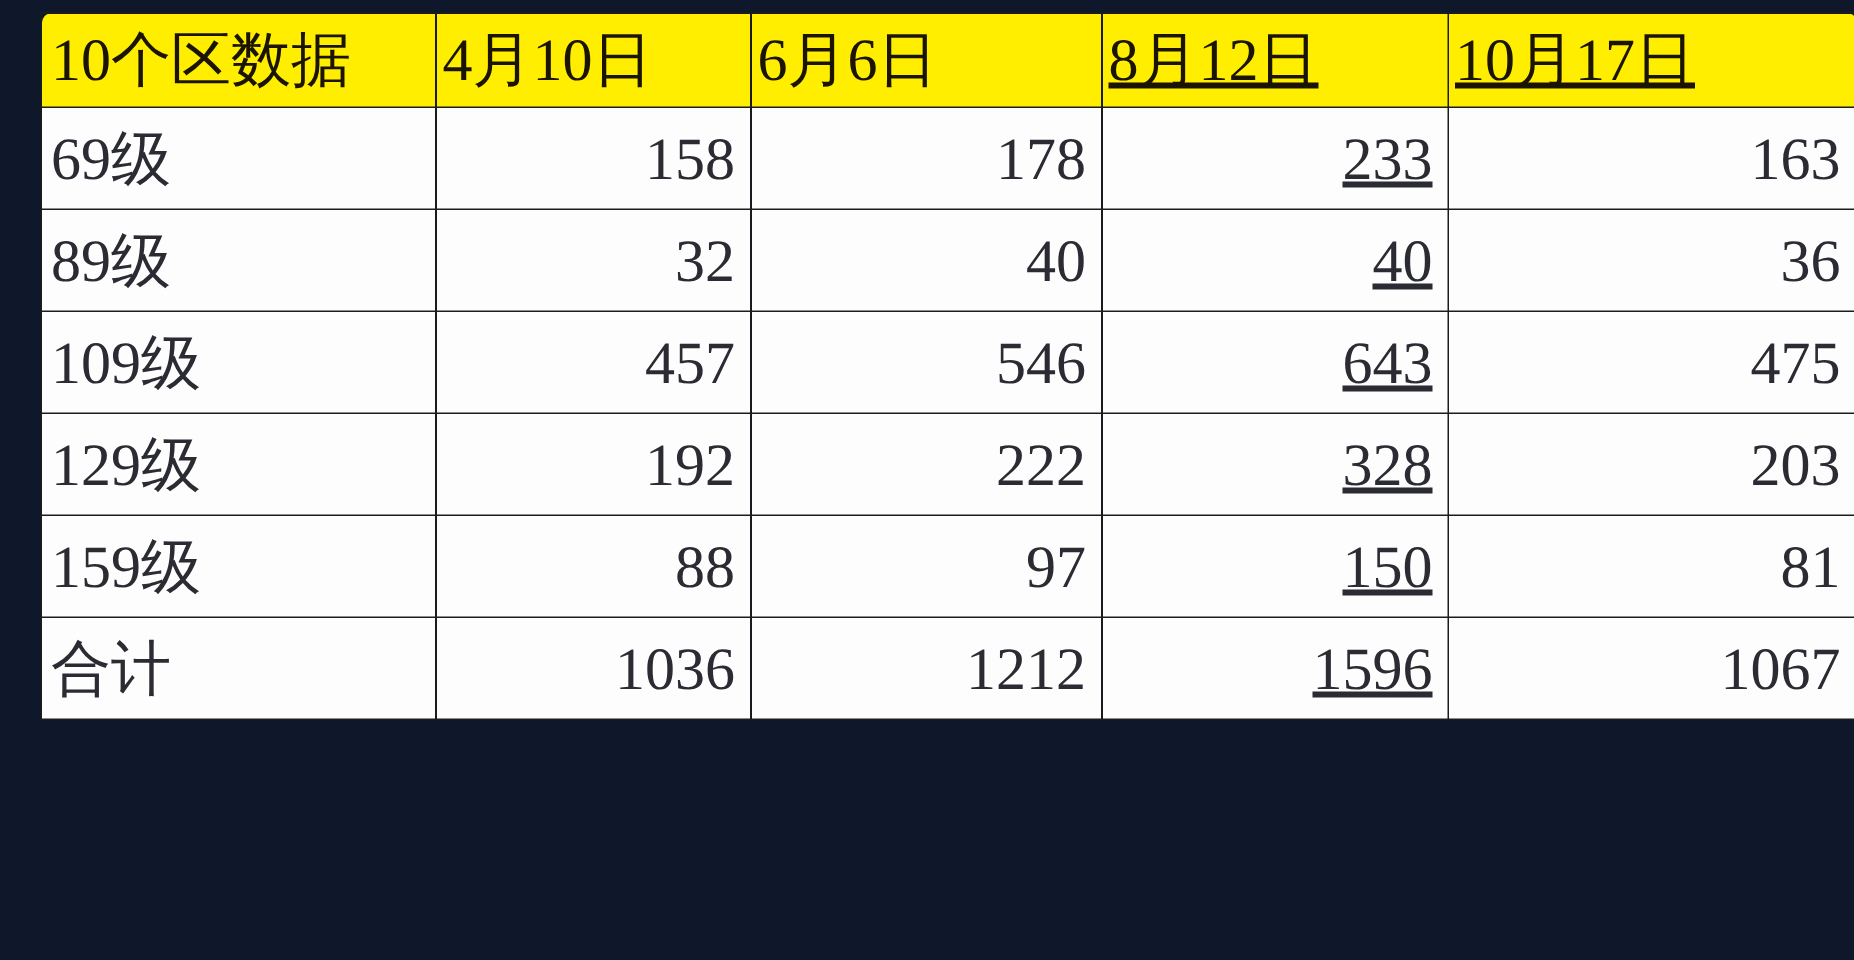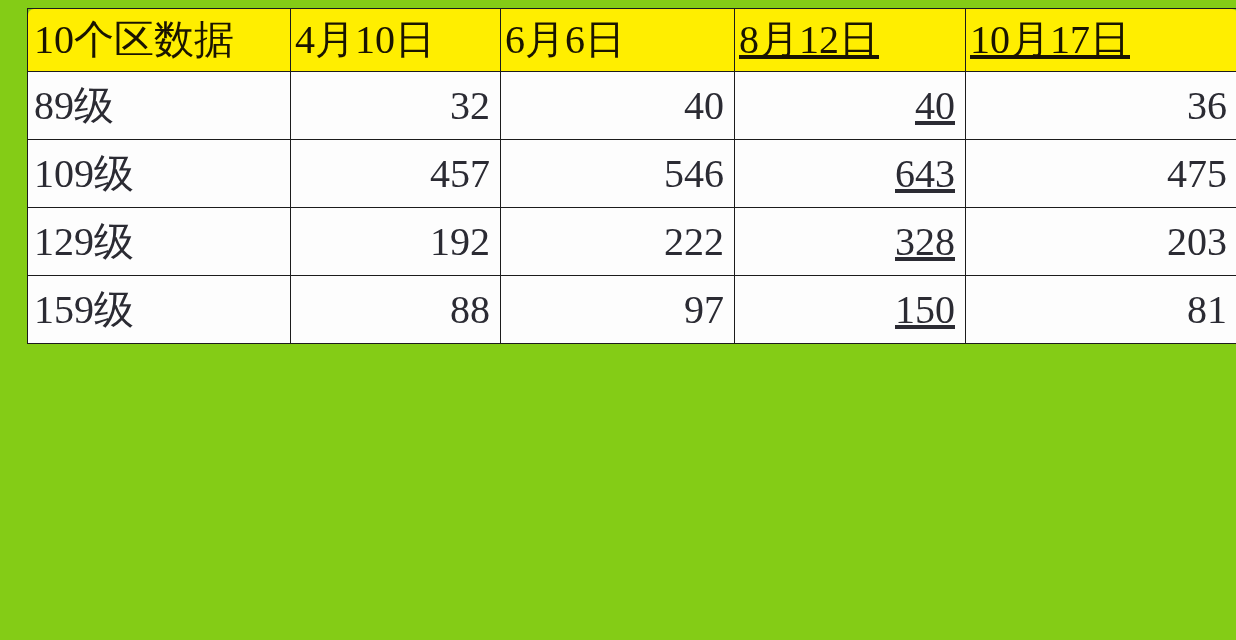--- a/index.html
+++ b/index.html
@@ -13,21 +13,21 @@
     overflow: hidden;
     font-family: "Liberation Serif", "DejaVu Serif", serif;
   }
 
   .sheet {
     position: absolute;
     left: 0;
     top: 0;
     width: 1236px;
     height: 640px;
-    background: #84cc16;
+    background: #0f172a;
   }
 
   
   .grid {
     position: absolute;
     left: 27px;
     top: 8px;
     width: 1163px;
     border-collapse: collapse;
     table-layout: fixed;
@@ -93,20 +93,27 @@
       <tr>
         <th class="c1 hdr-first">10个区数据</th>
         <th class="c2">4月10日</th>
         <th class="c3">6月6日</th>
         <th class="c4">8月12日</th>
         <th class="c5">10月17日</th>
       </tr>
     </thead>
     <tbody>
       <tr>
+        <td class="c1 rowlabel">69级</td>
+        <td class="c2 num">158</td>
+        <td class="c3 num">178</td>
+        <td class="c4 num">233</td>
+        <td class="c5 num">163</td>
+      </tr>
+      <tr>
         <td class="c1 rowlabel">89级</td>
         <td class="c2 num">32</td>
         <td class="c3 num">40</td>
         <td class="c4 num">40</td>
         <td class="c5 num">36</td>
       </tr>
       <tr>
         <td class="c1 rowlabel">109级</td>
         <td class="c2 num">457</td>
         <td class="c3 num">546</td>
@@ -120,15 +127,22 @@
         <td class="c4 num">328</td>
         <td class="c5 num">203</td>
       </tr>
       <tr>
         <td class="c1 rowlabel">159级</td>
         <td class="c2 num">88</td>
         <td class="c3 num">97</td>
         <td class="c4 num">150</td>
         <td class="c5 num">81</td>
       </tr>
+      <tr>
+        <td class="c1 rowlabel">合计</td>
+        <td class="c2 num">1036</td>
+        <td class="c3 num">1212</td>
+        <td class="c4 num">1596</td>
+        <td class="c5 num">1067</td>
+      </tr>
     </tbody>
   </table>
 </div>
 
 </body></html>

